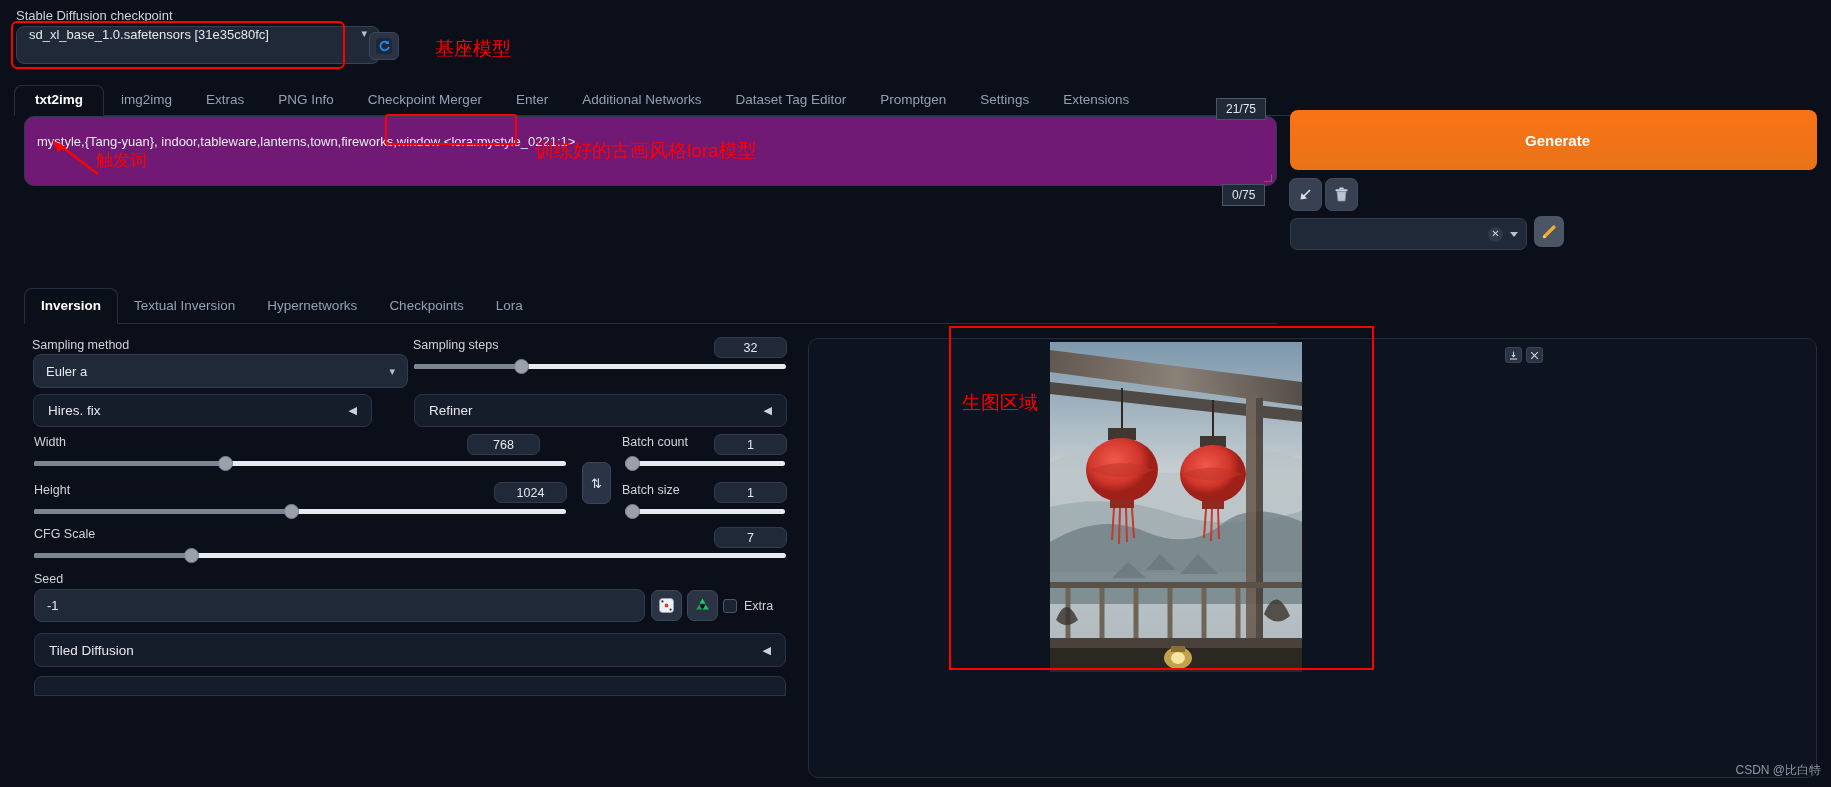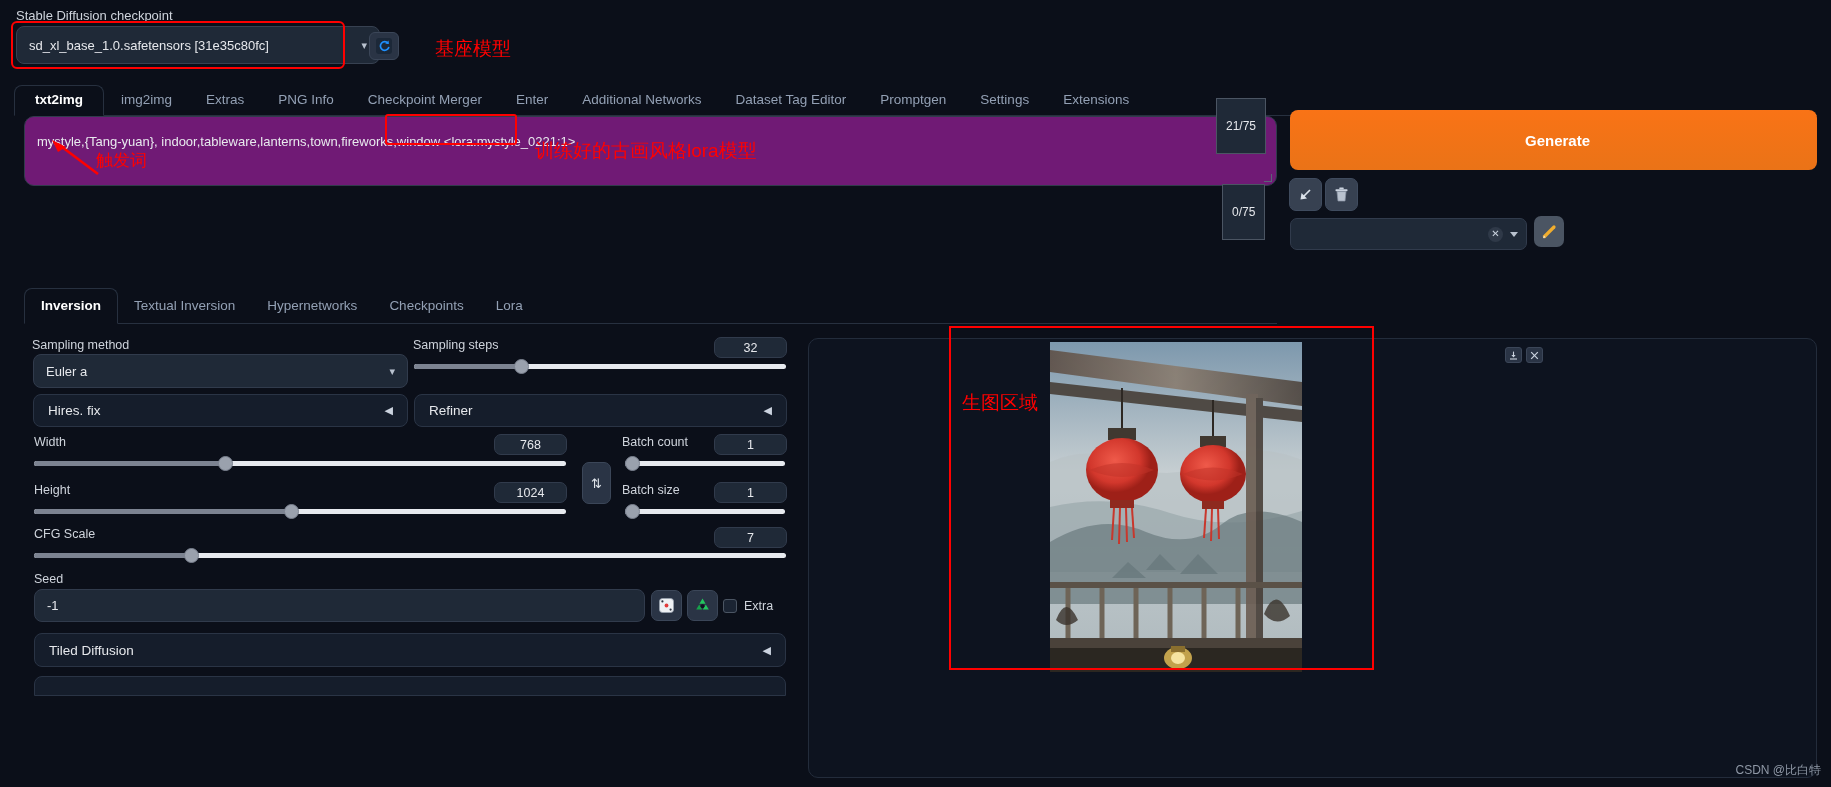--- a/index.html
+++ b/index.html
@@ -10,21 +10,21 @@
     color: #d1d5db;
     overflow: hidden;
   }
   .app { position: relative; width: 1831px; height: 787px; }
 
   
   .ckpt-label { position:absolute; left:16px; top:8px; font-size:13px; color:#cfd4dc; }
   .ckpt-box {
     position:absolute; left:16px; top:26px; width:364px; height:38px;
     background:#1f2937; border:1px solid #374151; border-radius:8px;
-    display:flex; align-items:center; padding:0 12px; font-size:13px; color:#e6e8ec;
+    display:flex; align-items:flex-start; padding:0 12px; font-size:13px; color:#e6e8ec;
   }
   .ckpt-box .val { flex:1; white-space:nowrap; overflow:hidden; }
   .ckpt-outline {
     position:absolute; left:11px; top:21px; width:334px; height:48px;
     border:2.5px solid #ff0000; border-radius:6px; pointer-events:none;
   }
   .refresh-btn {
     position:absolute; left:369px; top:32px; width:30px; height:28px;
     background:#2a3445; border:1px solid #3b4658; border-radius:6px;
     display:flex; align-items:center; justify-content:center;
@@ -66,21 +66,21 @@
     position:absolute; left:385px; top:114px; width:132px; height:31px;
     border:2.5px solid #ff0000; border-radius:3px; pointer-events:none;
   }
   #anno-lora { left:535px; top:138px; font-size:19px; }
   .arrow-svg { position:absolute; left:50px; top:140px; }
   #anno-trigger { left:96px; top:149px; font-size:17px; }
 
   .token-badge {
     position:absolute; background:#1f2937; border:1px solid #4b5563;
     border-radius:0; font-size:12px; color:#e6e8ec;
-    padding:20px 9px;
+    padding:3px 9px;
   }
   #tok-pos { left:1216px; top:98px; }
   #tok-neg { left:1222px; top:184px; }
 
   
   .generate-btn {
     position:absolute; left:1290px; top:110px; width:527px; height:60px;
     background:linear-gradient(180deg,#f97316,#ea7317); border:none; border-radius:8px;
     color:#fff; font-size:15px; font-weight:bold;
     display:flex; align-items:center; justify-content:center;padding-left:8px;
@@ -281,31 +281,31 @@
     <span style="font-size:11px;color:#b9c2cf;">▾</span>
   </div>
 
   <div class="field-label" style="left:413px; top:338px;">Sampling steps</div>
   <div class="numbox" style="left:714px; top:337px; width:73px; height:21px;">32</div>
   <div class="slider" style="left:414px; top:364px; width:372px;">
     <div class="fill" style="width:30%;"></div>
     <div class="knob" style="left:27%;"></div>
   </div>
 
-  <div class="accordion" style="left:33px; top:394px; width:375px; height:33px;">
+  <div class="accordion" style="left:33px; top:394px; width:339px; height:33px;">
     <span>Hires. fix</span>
     <span class="acc-caret">◀</span>
   </div>
   <div class="accordion" style="left:414px; top:394px; width:373px; height:33px;">
     <span>Refiner</span>
     <span class="acc-caret">◀</span>
   </div>
 
   <div class="field-label" style="left:34px; top:435px;">Width</div>
-  <div class="numbox" style="left:494px; top:434px; width:73px; height:21px;">768</div>
+  <div class="numbox" style="left:467px; top:434px; width:73px; height:21px;">768</div>
   <div class="slider" style="left:34px; top:461px; width:532px;">
     <div class="fill" style="width:36%;"></div>
     <div class="knob" style="left:34.5%;"></div>
   </div>
 
   <div class="field-label" style="left:34px; top:483px;">Height</div>
   <div class="numbox" style="left:494px; top:482px; width:73px; height:21px;">1024</div>
   <div class="slider" style="left:34px; top:509px; width:532px;">
     <div class="fill" style="width:48.5%;"></div>
     <div class="knob" style="left:47%;"></div>

